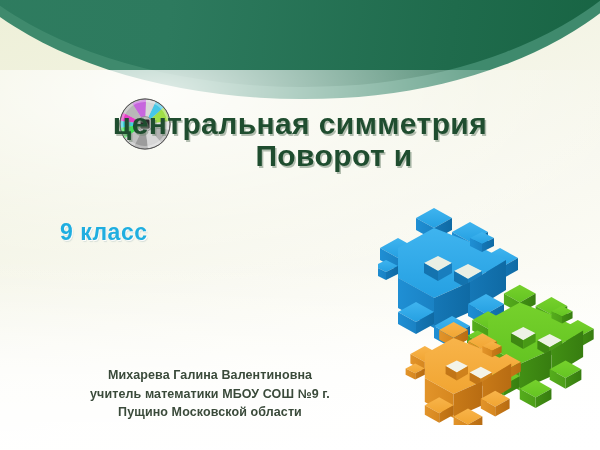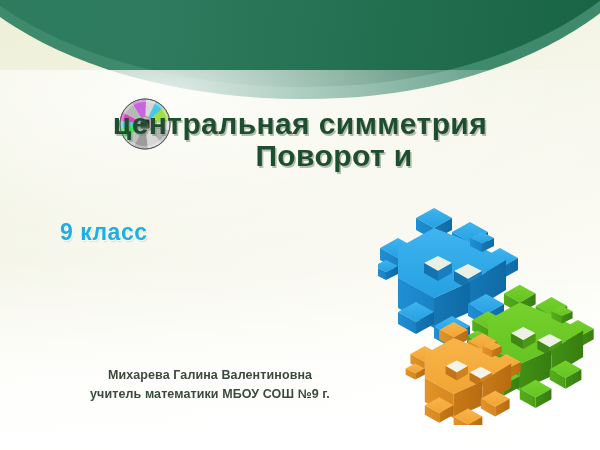--- a/index.html
+++ b/index.html
@@ -178,20 +178,21 @@
   <div id="title-block">
     <span class="title-line" id="title-line-2">центральная  симметрия</span>
     <span class="title-line" id="title-line-1">Поворот и</span>
   </div>
 
   <div id="grade">9 класс</div>
 
   <div id="author-block">
     <span class="author-line">Михарева Галина Валентиновна</span>
     <span class="author-line">учитель математики МБОУ СОШ №9 г.</span>
+    <span class="author-line">Пущино Московской области</span>
   </div>
 
   <div id="puzzle-art">
     <svg viewBox="0 0 222 235" xmlns="http://www.w3.org/2000/svg">
       <defs>
 
         <linearGradient id="bT" x1="0" y1="0" x2="0" y2="1">
           <stop offset="0%" stop-color="#3fb4ef"></stop>
             <stop offset="100%" stop-color="#25a0e2"></stop>
         </linearGradient>

